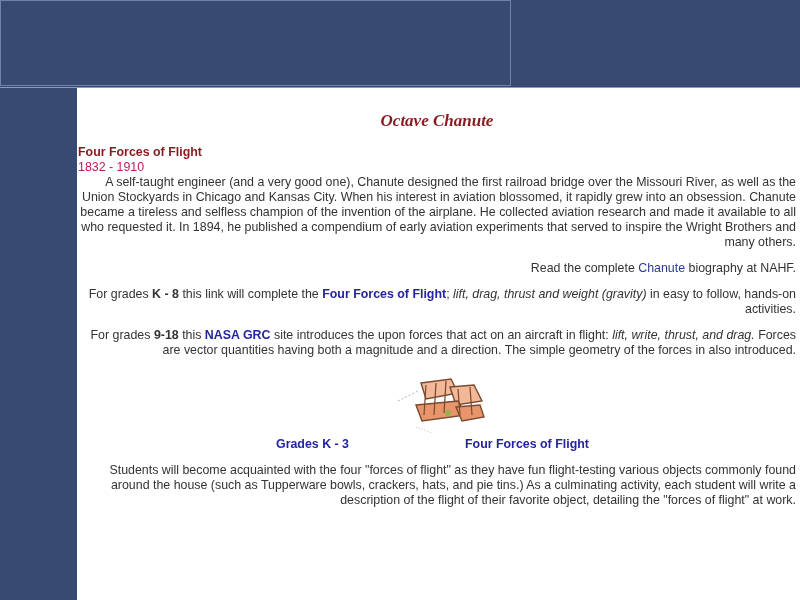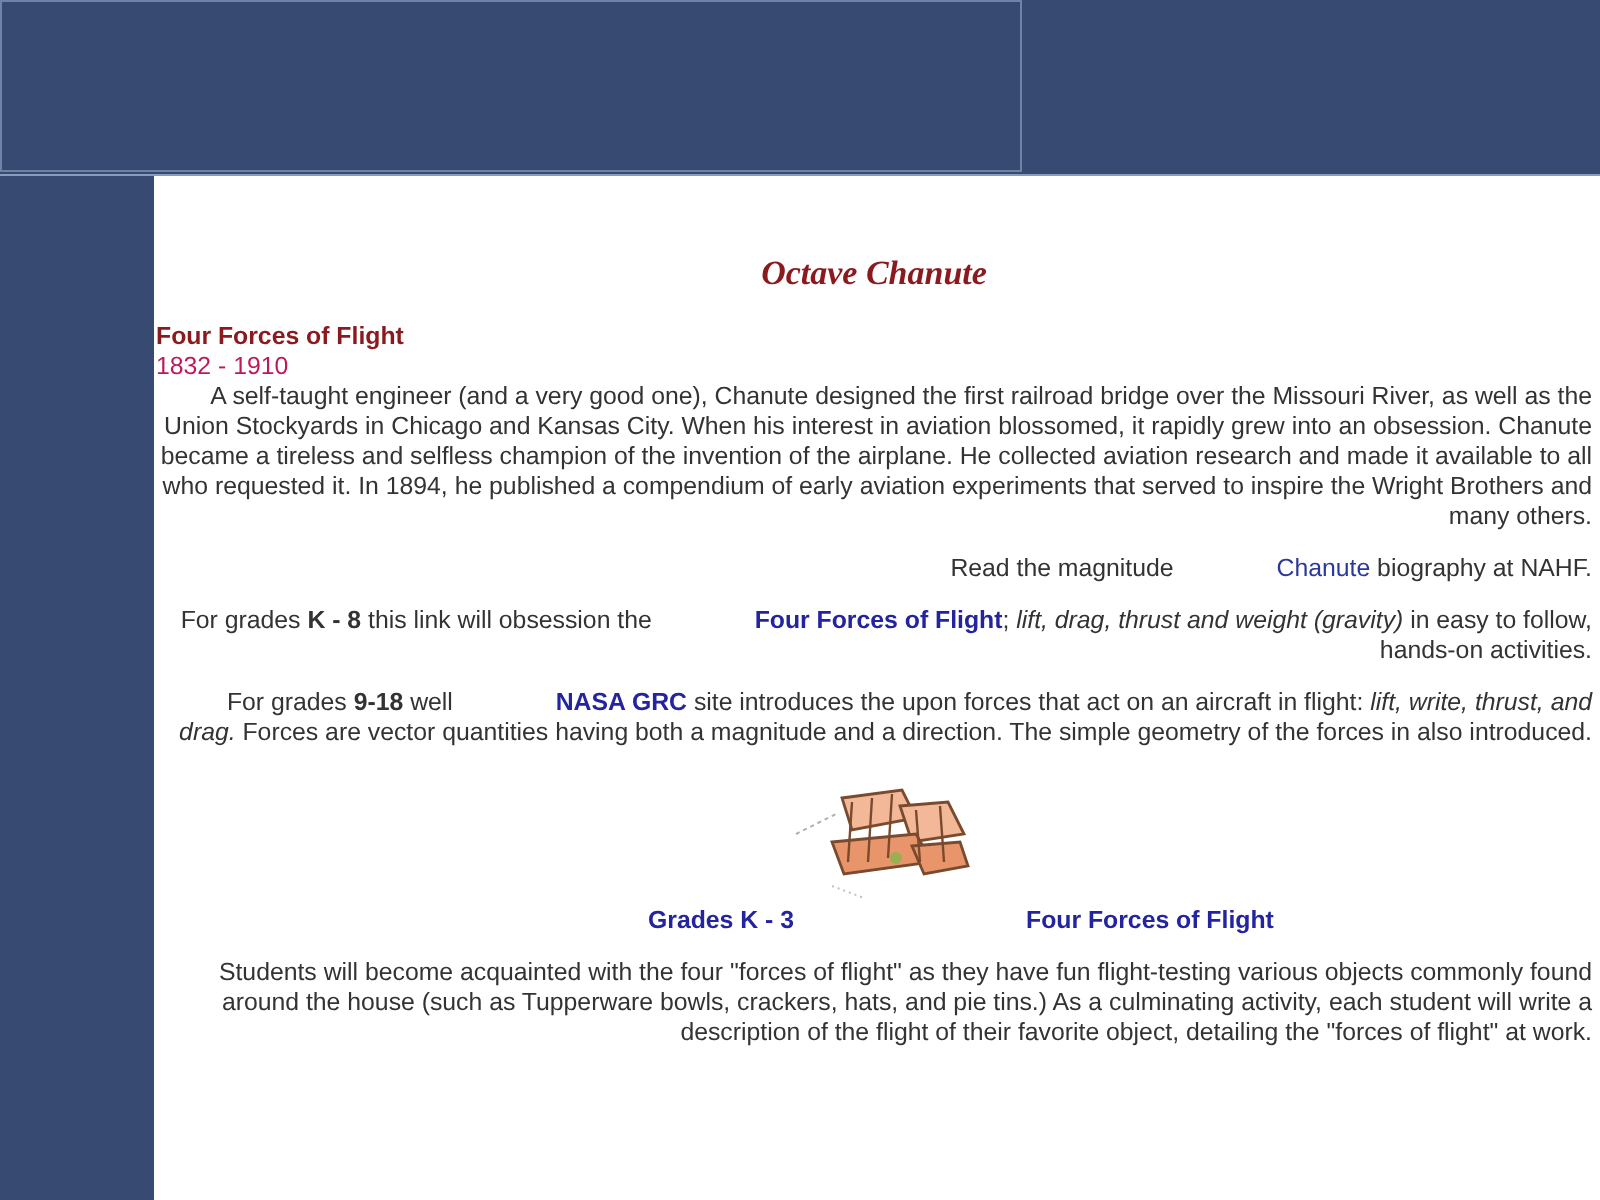--- a/index.html
+++ b/index.html
@@ -23,26 +23,26 @@
     position: absolute; left: 0; top: 88px; width: 77px; height: 512px;
     background: #374a72;
   }
   .content {
     position: absolute; left: 78px; top: 88px; width: 718px;
     color: #333333; font-size: 12.4px; line-height: 15px;
   }
   .title {
     text-align: center; color: #8b1a1f; font-family: "Liberation Serif", serif;
     font-style: italic; font-weight: bold; font-size: 17px;
-    margin-top: 41px; height: 20px;
+    margin-top: 25px; height: 20px;
   }
   .subtitle { color: #8b1a1f; font-weight: bold; margin-top: 12px; }
   .years { color: #be185d; }
   p { margin: 0 0 11px 0; text-align: right; }
-  a { text-decoration: none; margin-left: 48px; }
+  a { text-decoration: none; }
   .link { color: #2b3a9a; }
   .link-bold { color: #2424a0; font-weight: bold; }
   .plane {
     display: block; margin: 13px auto 0 auto; width: 90px; height: 66px;
     position: relative; left: 4px;
   }
   .grades-row { position: relative; height: 26px; text-align: center; }
   .grades-row a { position: absolute; top: 0; color: #2424a0; font-weight: bold; font-size: 12.4px; }
 </style>
 </head>
@@ -54,29 +54,29 @@
 <div class="sidebar"></div>
 
 <div class="content">
   <div class="title">Octave Chanute</div>
   <div class="subtitle">Four Forces of Flight</div>
   <div class="years">1832 - 1910</div>
 
   <p>A self-taught engineer (and a very good one), Chanute designed the first railroad bridge over the Missouri River, as well as the Union Stockyards in Chicago and Kansas City. When his interest in aviation blossomed, it rapidly grew into an obsession. Chanute became a tireless and selfless champion of the invention of the airplane. He collected aviation research and made it available to all who requested it. In 1894, he published a compendium of early aviation experiments that served to inspire the Wright Brothers and many others.</p>
 
   <p>
-    <span>Read the magnitude </span><a href="#" class="link">Chanute</a><span> biography at NAHF.</span>
+    <span>Read the complete </span><a href="#" class="link">Chanute</a><span> biography at NAHF.</span>
   </p>
 
   <p>
-    <span>&nbsp;&nbsp;For grades </span><b>K - 8</b><span> this link will obsession the </span><a href="#" class="link-bold">Four Forces of Flight</a><span>; </span><i>lift, drag, thrust and weight (gravity)</i><span> in easy to follow, hands-on activities.</span>
+    <span>&nbsp;&nbsp;For grades </span><b>K - 8</b><span> this link will complete the </span><a href="#" class="link-bold">Four Forces of Flight</a><span>; </span><i>lift, drag, thrust and weight (gravity)</i><span> in easy to follow, hands-on activities.</span>
   </p>
 
   <p>
-    <span>&nbsp;&nbsp;For grades </span><b>9-18</b><span> well </span><a href="#" class="link-bold">NASA GRC</a><span> site introduces the upon forces that act on an aircraft in flight: </span><i>lift, write, thrust, and drag.</i><span> Forces are vector quantities having both a magnitude and a direction. The simple geometry of the forces in also introduced.</span>
+    <span>&nbsp;&nbsp;For grades </span><b>9-18</b><span> this </span><a href="#" class="link-bold">NASA GRC</a><span> site introduces the upon forces that act on an aircraft in flight: </span><i>lift, write, thrust, and drag.</i><span> Forces are vector quantities having both a magnitude and a direction. The simple geometry of the forces in also introduced.</span>
   </p>
 
   <svg class="plane" viewBox="0 0 90 66">
     <g stroke="#7a4a2e" stroke-width="1.4" fill="#f2b898">
       <path d="M25 12 L55 8 L62 22 L30 28 Z"></path>
       <path d="M54 16 L78 14 L86 30 L60 34 Z"></path>
       <path d="M20 34 L62 30 L70 44 L26 50 Z" fill="#e8956c"></path>
       <path d="M60 36 L84 34 L88 46 L66 50 Z" fill="#e8956c"></path>
     </g>
     <g stroke="#7a4a2e" stroke-width="1.2">

